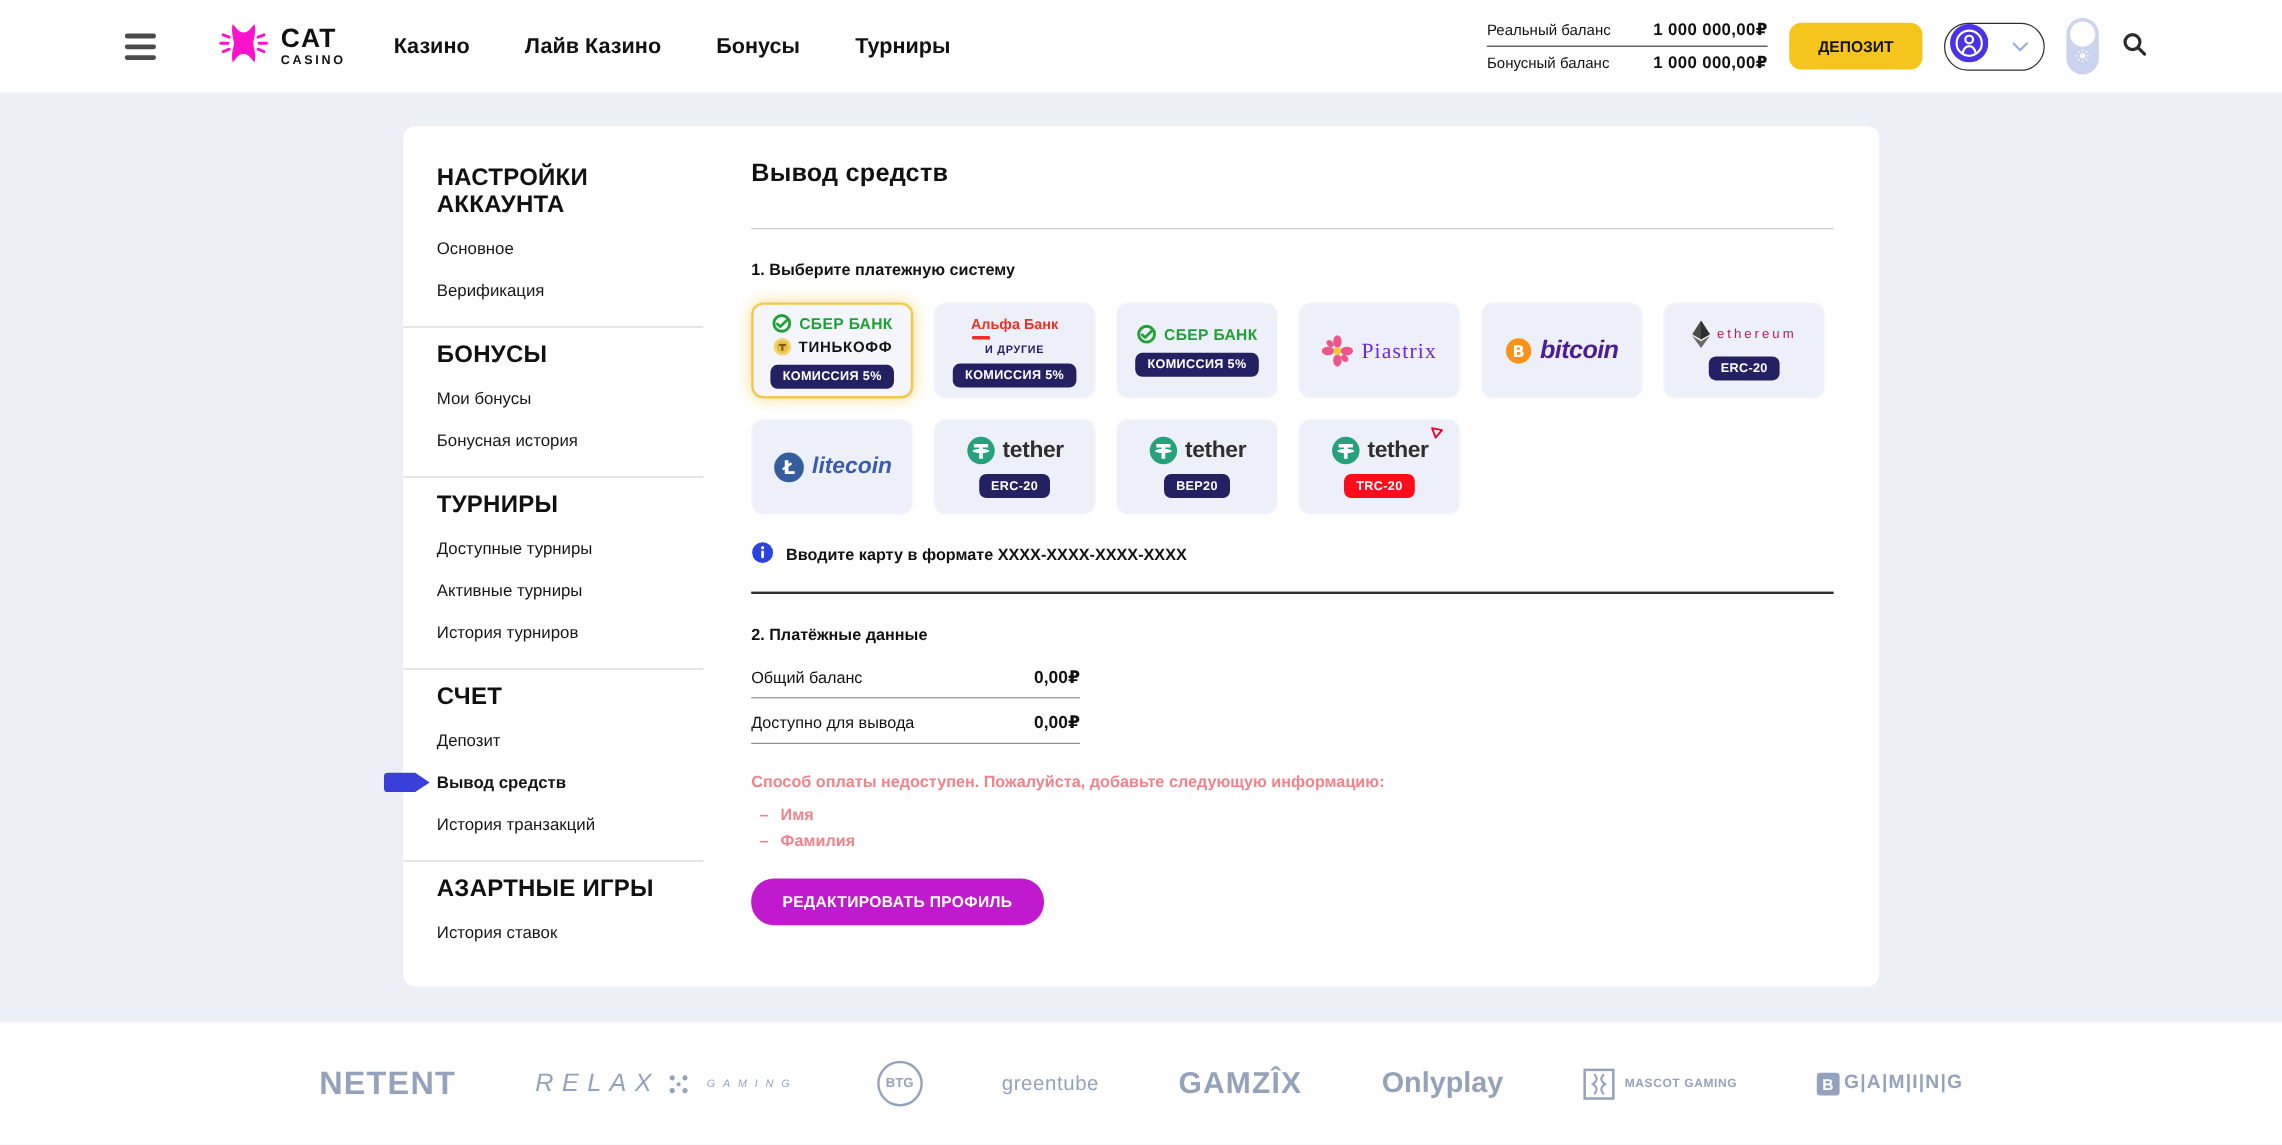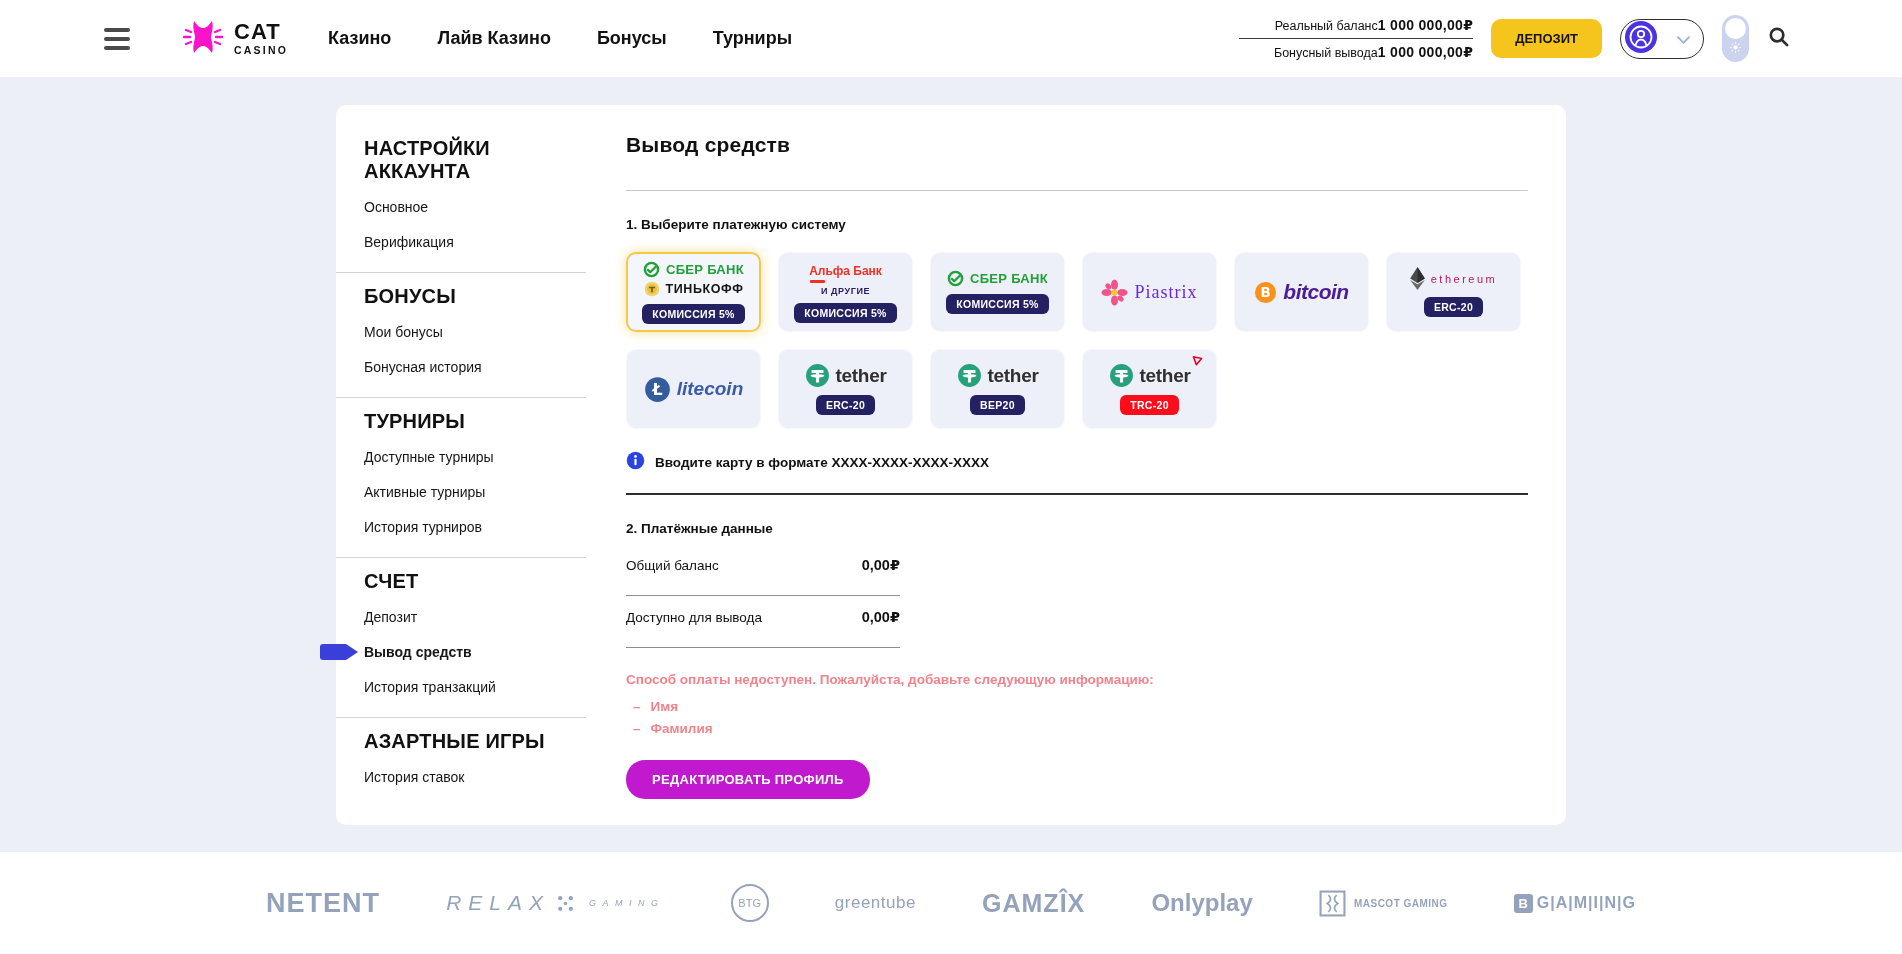--- a/index.html
+++ b/index.html
@@ -14,21 +14,21 @@
   .menu-btn { display:flex; flex-direction:column; gap:5px; cursor:pointer; margin-right:50px; }
   .menu-btn .bar { width:26px; height:4px; background:#4a4a4a; border-radius:2px; }
   .logo { display:flex; align-items:center; gap:8px; margin-right:40px; cursor:pointer; }
   .logo-text { display:flex; flex-direction:column; line-height:1; }
   .logo-line1 { font-size:22px; font-weight:900; letter-spacing:1px; }
   .logo-line2 { font-size:10.5px; font-weight:800; letter-spacing:2.2px; margin-top:2px; }
   .main-nav { display:flex; gap:46px; }
   .nav-link { font-size:18px; font-weight:600; cursor:pointer; white-space:nowrap; }
   .header-right { margin-left:auto; display:flex; align-items:center; gap:18px; }
   .balances { width:234px; }
-  .bal-row { display:flex; justify-content:flex-end; align-items:baseline; }
+  .bal-row { display:flex; justify-content:space-between; align-items:baseline; }
   .bal-row:first-child { border-bottom:1px solid #3c3c3c; padding-bottom:5px; margin-bottom:5px; }
   .bal-label { font-size:12.5px; }
   .bal-value { font-size:14px; font-weight:800; letter-spacing:.3px; }
   .deposit-btn { background:var(--accent-yellow,#f6c51d); border:none; border-radius:10px;
     padding:12px 24px; font-size:13px; font-weight:800; font-family:inherit; cursor:pointer; color:#141414; }
   .profile-chip { width:84px; height:40px; border:1.5px solid #2f2f2f; border-radius:21px;
     display:flex; align-items:center; justify-content:space-between; padding:0 13px 0 4px; cursor:pointer; background:#fff; }
   .theme-toggle { width:27px; height:47px; border-radius:14px; background:#cbd3ef; position:relative; cursor:pointer; }
   .theme-toggle .knob { position:absolute; top:3px; left:3px; width:21px; height:21px; border-radius:50%; background:#fff; }
   .theme-toggle .sun { position:absolute; bottom:4px; left:7px; opacity:.95; }
@@ -64,38 +64,38 @@
   .subtext { color:var(--navy,#242163); font-weight:700; font-size:9px; letter-spacing:.6px; margin-top:4px; }
   .piastrix-text { font-family:"Liberation Serif","DejaVu Serif",serif; color:#6d28d9; font-size:18px; letter-spacing:1px; }
   .bitcoin-text { color:#4c1d95; font-weight:800; font-style:italic; font-size:21px; letter-spacing:-.5px; }
   .eth-text { color:#be185d; font-size:11px; letter-spacing:2.5px; }
   .ltc-text { color:#3a5ca8; font-size:19px; font-style:italic; font-weight:600; }
   .tether-wrap { position:relative; display:flex; align-items:center; gap:6px; }
   .tether-text { color:#2f2f2f; font-weight:800; font-size:19px; letter-spacing:-.3px; }
   .tether-wrap .tron { position:absolute; top:-8px; right:-12px; }
   .info-row { margin-top:22px; display:flex; align-items:center; gap:10px; font-size:13.5px; font-weight:700; }
   .balance-list { margin-top:8px; width:274px; }
-  .balance-row { display:flex; justify-content:space-between; align-items:baseline; padding:13px 0 22px; border-bottom:1px solid #8e8e8e; }
+  .balance-row { display:flex; justify-content:space-between; align-items:baseline; padding:13px 0 8px; border-bottom:1px solid #8e8e8e; }
   .balance-row .lbl { font-size:13.5px; }
   .balance-row .val { font-size:14.5px; font-weight:800; }
   .warning { margin-top:24px; color:var(--pink-warning,#f2838c); }
   .warning-text { font-size:13.5px; font-weight:600; }
   .warning-items { margin-top:12px; }
   .warning-item { display:flex; gap:10px; margin:7px 0 0 7px; font-size:13.5px; font-weight:600; }
   .edit-profile-btn { margin-top:24px; background:var(--magenta,#c119ce); color:#fff; border:none; border-radius:19px;
     padding:12px 26px; font-size:13px; font-weight:800; font-family:inherit; letter-spacing:.3px; cursor:pointer; }
   
   .providers { height:102px; background:#fff; display:flex; align-items:center; justify-content:space-between; padding:0 266px; }
   .provider { color:var(--footer-gray,#94a3bb); display:flex; align-items:center; }
   .provider-netent .p-text { font-size:27px; font-weight:700; letter-spacing:1px; }
   .provider-relax-gaming { flex-direction:row; gap:15px;font-style:italic; }
   .relax-top { display:flex; align-items:center; gap:7px; font-size:21px; font-weight:500; letter-spacing:7px; }
   .relax-sub { font-size:9px; letter-spacing:6.5px; font-weight:500; }
   .btg-circle { width:38px; height:38px; border:2.5px solid #94a3bb; border-radius:50%; display:flex;
-    align-items:center; justify-content:center; font-size:11px; font-weight:400; }
+    align-items:center; justify-content:center; font-size:11px; font-weight:700; }
   .provider-greentube .p-text { font-size:17px; font-weight:400; letter-spacing:.5px; }
   .provider-gamzix .p-text { font-size:25px; font-weight:800; letter-spacing:1px; }
   .provider-onlyplay .p-text { font-size:24px; font-weight:800; }
   .provider-mascot-gaming { gap:8px; }
   .mascot-text { font-size:10px; font-weight:600; letter-spacing:.5px; }
   .provider-bgaming { gap:4px; }
   .b-badge { width:19px; height:19px; background:#94a3bb; color:#fff; border-radius:3px; display:flex;
     align-items:center; justify-content:center; font-size:13px; font-weight:800; }
   .bg-rest { font-weight:600; font-size:16px; letter-spacing:1px; }
 </style>
@@ -131,21 +131,21 @@
       <div class="nav-link">Бонусы</div>
       <div class="nav-link">Турниры</div>
     </nav>
   <div class="header-right">
     <div class="balances">
         <div class="bal-row">
           <span class="bal-label">Реальный баланс</span>
           <span class="bal-value">1 000 000,00₽</span>
         </div>
         <div class="bal-row">
-          <span class="bal-label">Бонусный вывода</span>
+          <span class="bal-label">Бонусный баланс</span>
           <span class="bal-value">1 000 000,00₽</span>
         </div>
       </div>
     <button class="deposit-btn">ДЕПОЗИТ</button>
     <div class="profile-chip">
       <span><svg width="32" height="32" viewBox="0 0 32 32">
             <circle cx="16" cy="16" r="16" fill="#4b33e4"></circle>
             <circle cx="16" cy="16" r="10.5" fill="none" stroke="#fff" stroke-width="1.8"></circle>
             <circle cx="16" cy="13" r="3.2" fill="none" stroke="#fff" stroke-width="1.8"></circle>
             <path d="M10.5 24.5c1-4.2 3-6 5.5-6s4.5 1.8 5.5 6" fill="none" stroke="#fff" stroke-width="1.8"></path>

